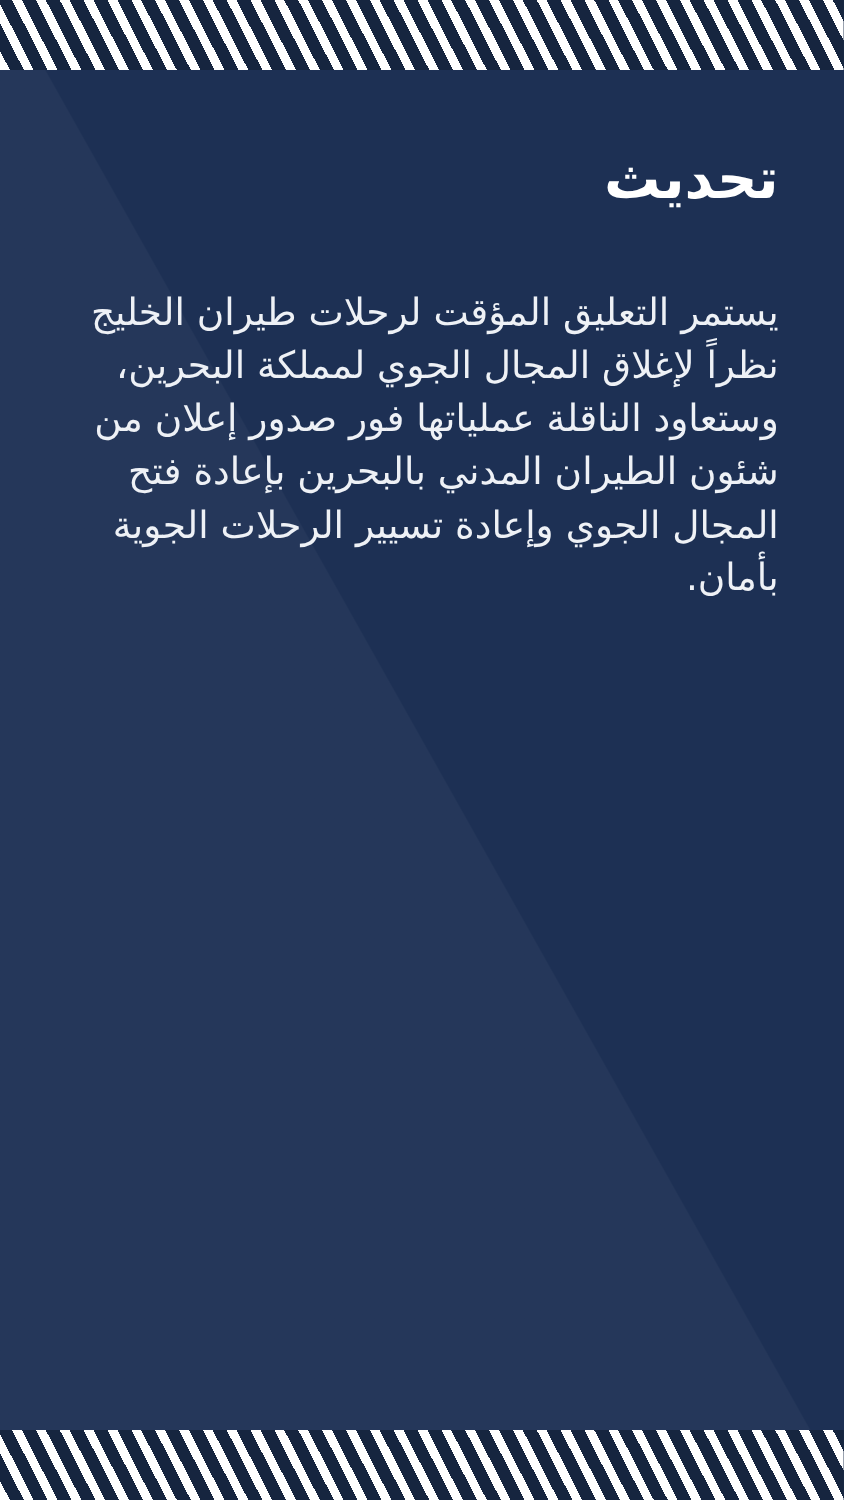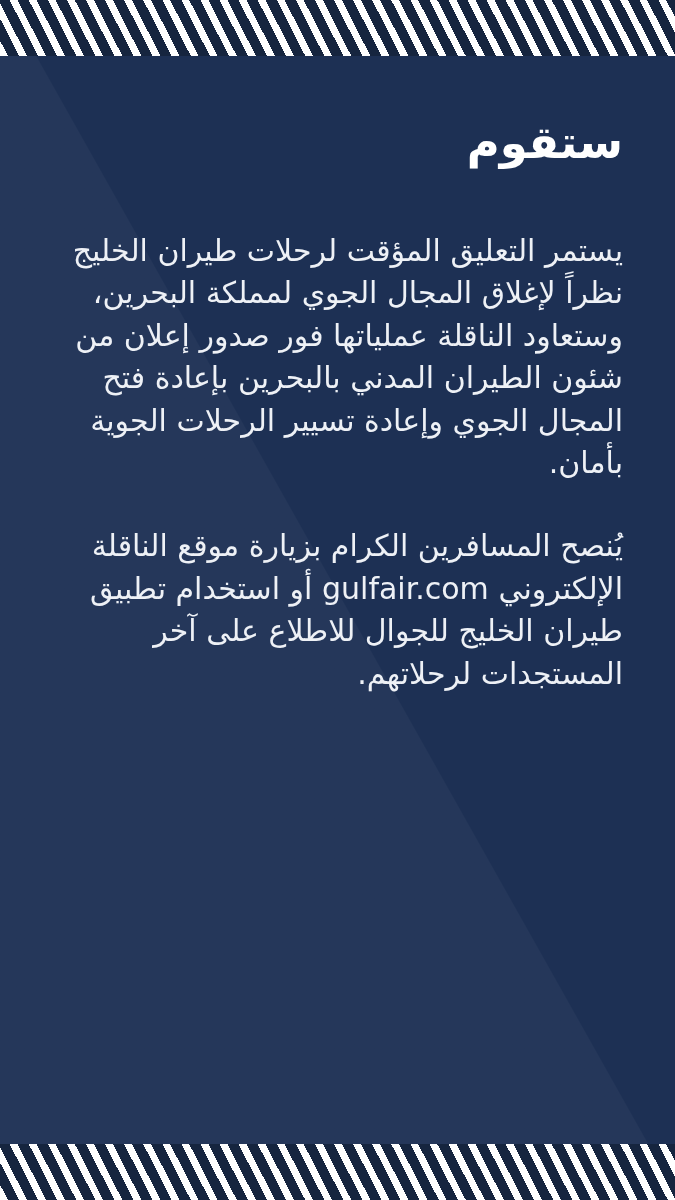--- a/index.html
+++ b/index.html
@@ -82,19 +82,18 @@
   .para:last-child { margin-bottom: 0; }
 </style>
 </head>
 <body>
 
 <div class="card">
   <div class="diagonal-wedge"></div>
   <div class="stripe-bar stripe-top"></div>
 
   <div class="content">
-    <h1 class="headline">ستقوم</h1>
+    <h1 class="headline">تحديث</h1>
     <p class="para">يستمر التعليق المؤقت لرحلات طيران الخليج نظراً لإغلاق المجال الجوي لمملكة البحرين، وستعاود الناقلة عملياتها فور صدور إعلان من شئون الطيران المدني بالبحرين بإعادة فتح المجال الجوي وإعادة تسيير الرحلات الجوية بأمان.</p>
-    <p class="para">يُنصح المسافرين الكرام بزيارة موقع الناقلة الإلكتروني gulfair.com أو استخدام تطبيق طيران الخليج للجوال للاطلاع على آخر المستجدات لرحلاتهم.</p>
   </div>
 
   <div class="stripe-bar stripe-bottom"></div>
 </div>
 
 </body></html>

